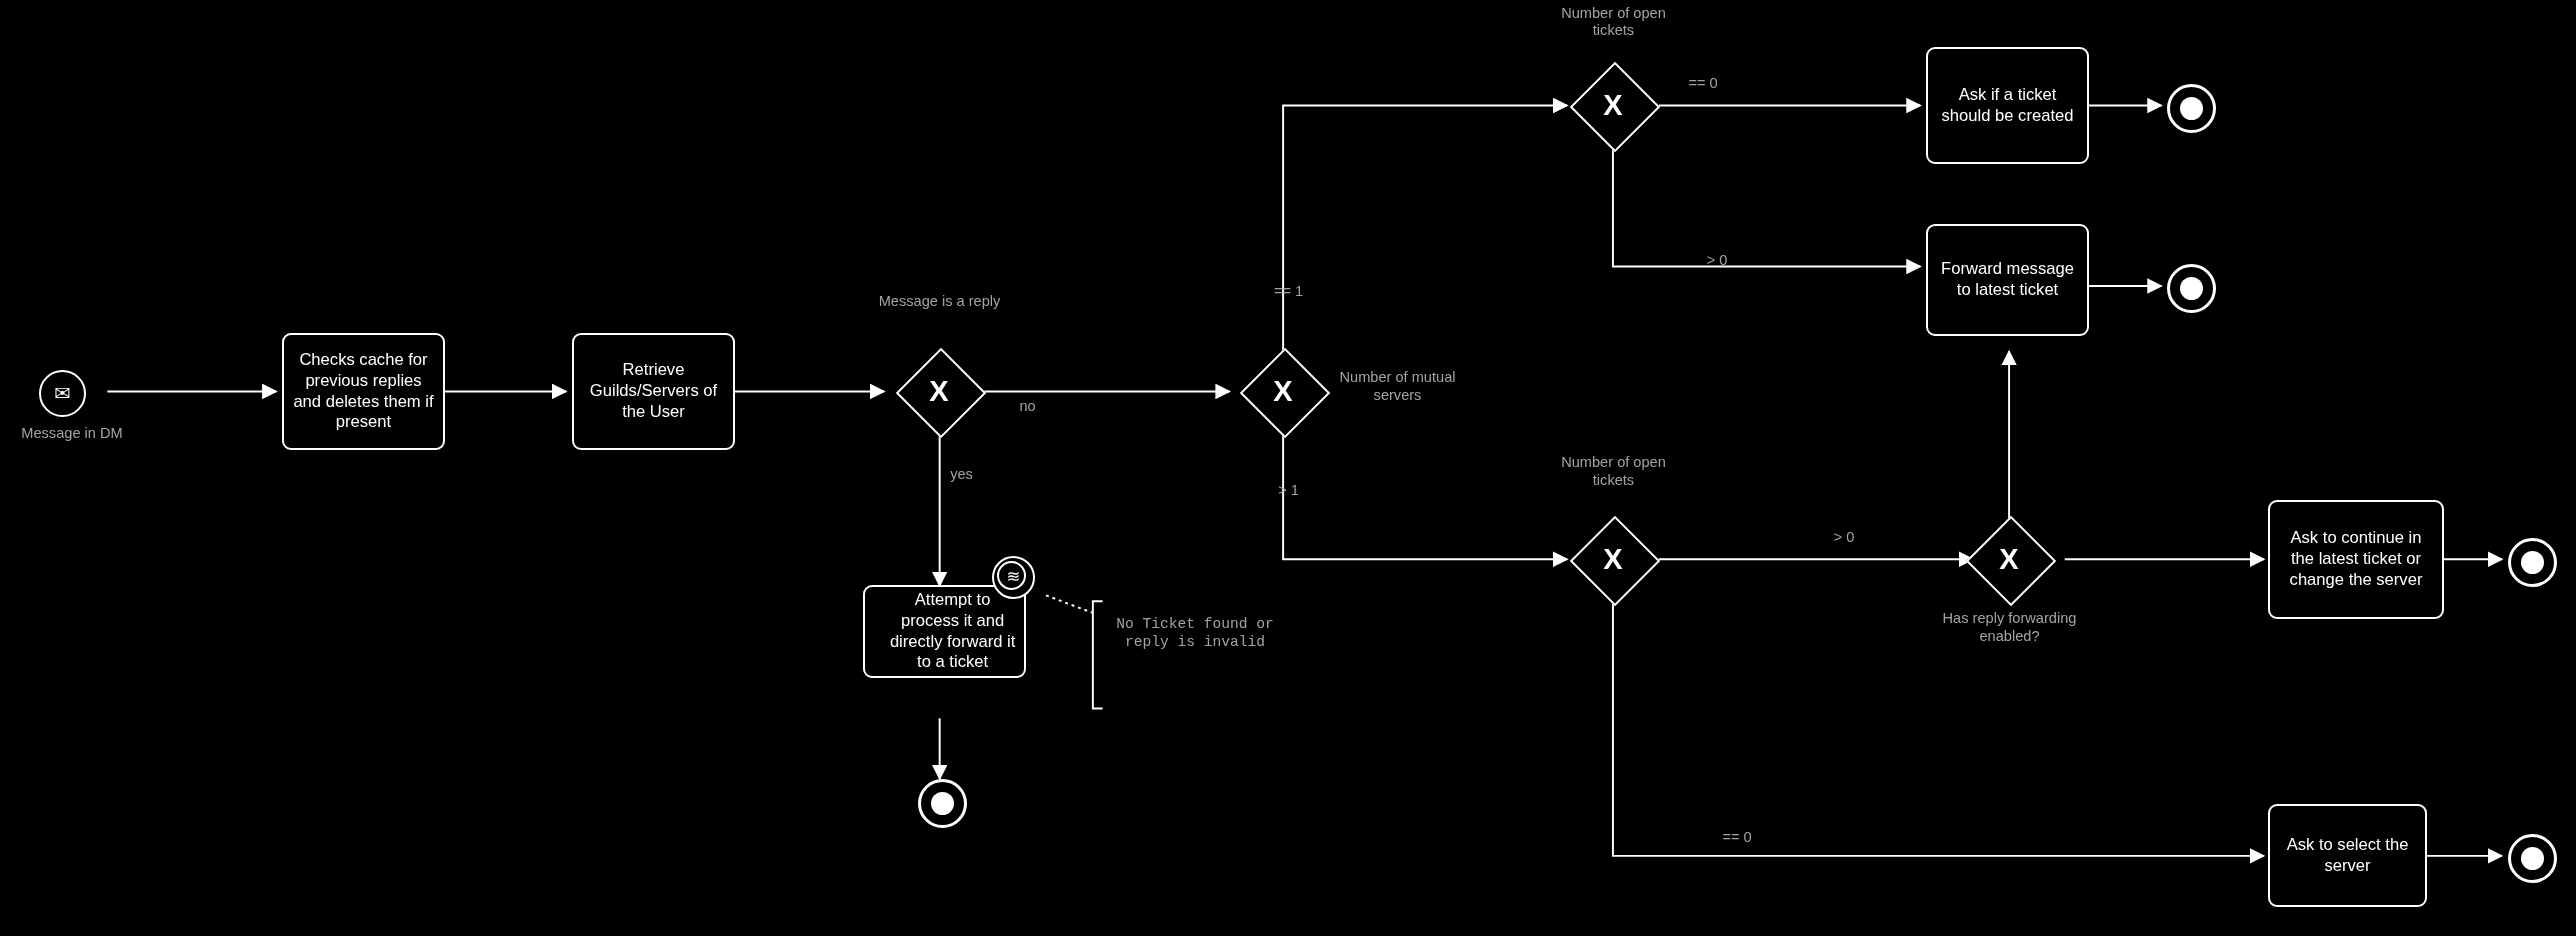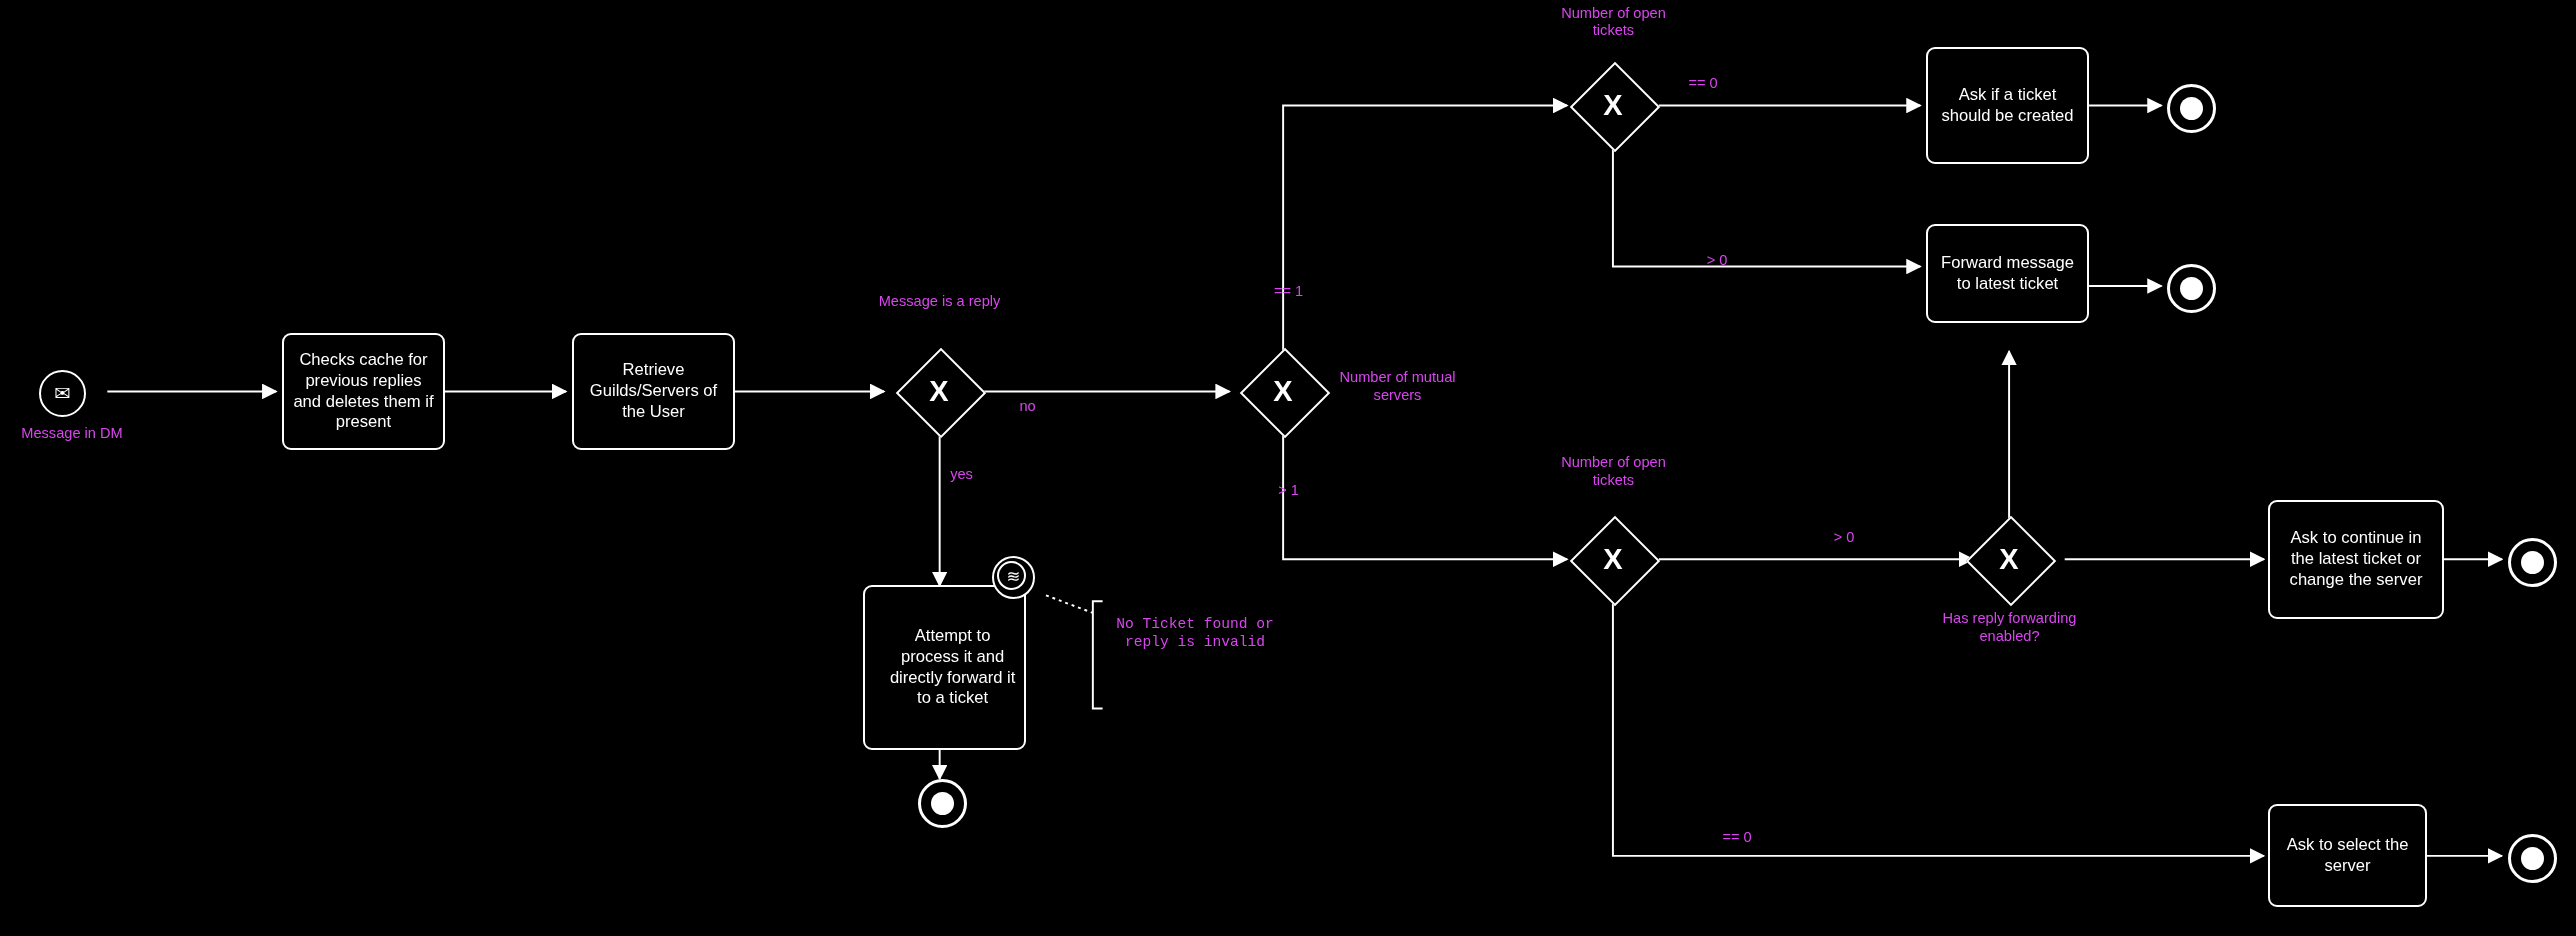--- a/index.html
+++ b/index.html
@@ -126,21 +126,21 @@
     box-sizing: border-box;
   }
   .boundary-event .glyph {
     color: #ffffff;
     font-size: 16.6px;
     line-height: 1;
     z-index: 2;
   }
   .label {
     position: absolute;
-    color: #d946ef;
+    color: #a3a3a3;
     font-size: 14.6px;
     line-height: 1.2;
     text-align: center;
     white-space: pre-line;
   }
   .label.left {
     text-align: center;
   }
 </style>
 </head>
@@ -218,21 +218,21 @@
   </div>
 
   <div class="gateway-wrap" style="left:909px; top:361px;">
     <div class="gateway"></div>
     <div class="gateway-x">X</div>
   </div>
   <div class="label" style="left:871px; top:293px; width:137px;">Message is a reply</div>
   <div class="label" style="left:1003px; top:360px; width:49px;margin-top:38px;">no</div>
   <div class="label" style="left:937px; top:466px; width:49px;">yes</div>
 
-  <div class="node task" style="left:863px; top:585px; width:163px; height:165px;padding-left:24px;">
+  <div class="node task" style="left:863px; top:585px; width:163px; height:93px;padding-left:24px;">
     <span>Attempt to process it and directly forward it to a ticket</span>
   </div>
 
   <div class="node" style="left:992px; top:556px;">
     <div class="boundary-event">
       <span class="glyph">≋</span>
     </div>
   </div>
   <div class="label left" style="left:1112px; top:616px; width:166px;font-family:Liberation Mono, monospace;">No Ticket found or reply is invalid</div>
 
@@ -261,21 +261,21 @@
   <div class="node task" style="left:1926px; top:47px; width:163px; height:117px;">
     <span>Ask if a ticket should be created</span>
   </div>
 
   <div class="node" style="left:2167px; top:84px;">
     <div class="end-event">
       <div class="inner"></div>
     </div>
   </div>
 
-  <div class="node task" style="left:1926px; top:224px; width:163px; height:99px;">
+  <div class="node task" style="left:1926px; top:224px; width:163px; height:112px;">
     <span>Forward message to latest ticket</span>
   </div>
 
   <div class="node" style="left:2167px; top:264px;">
     <div class="end-event">
       <div class="inner"></div>
     </div>
   </div>
 
   <div class="gateway-wrap" style="left:1583px; top:529px;">

